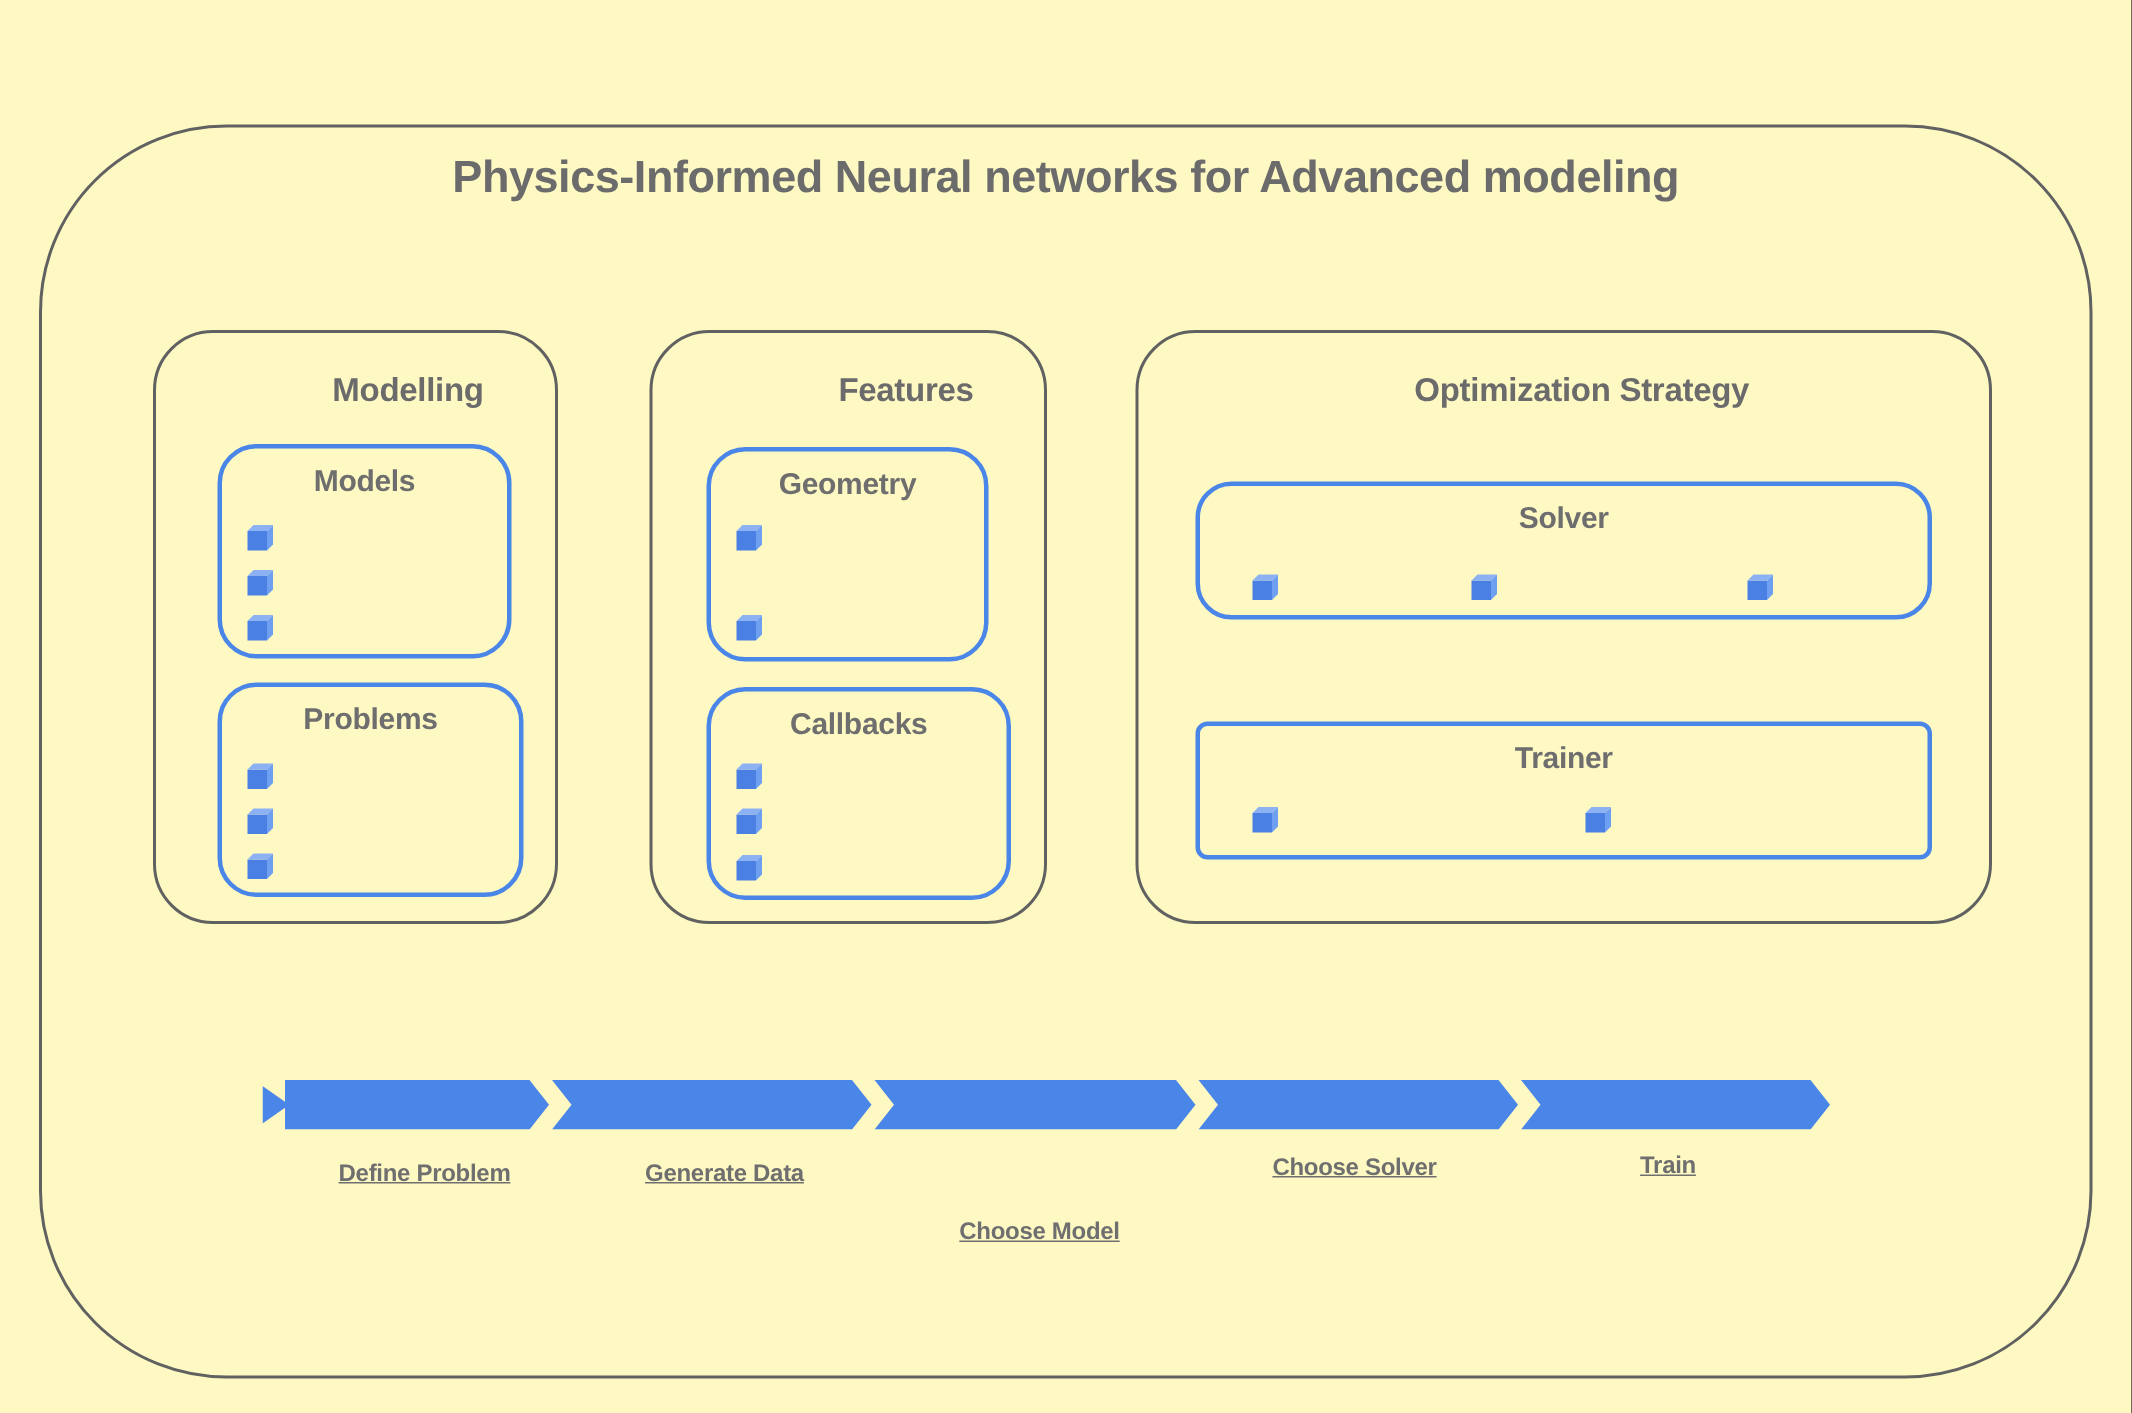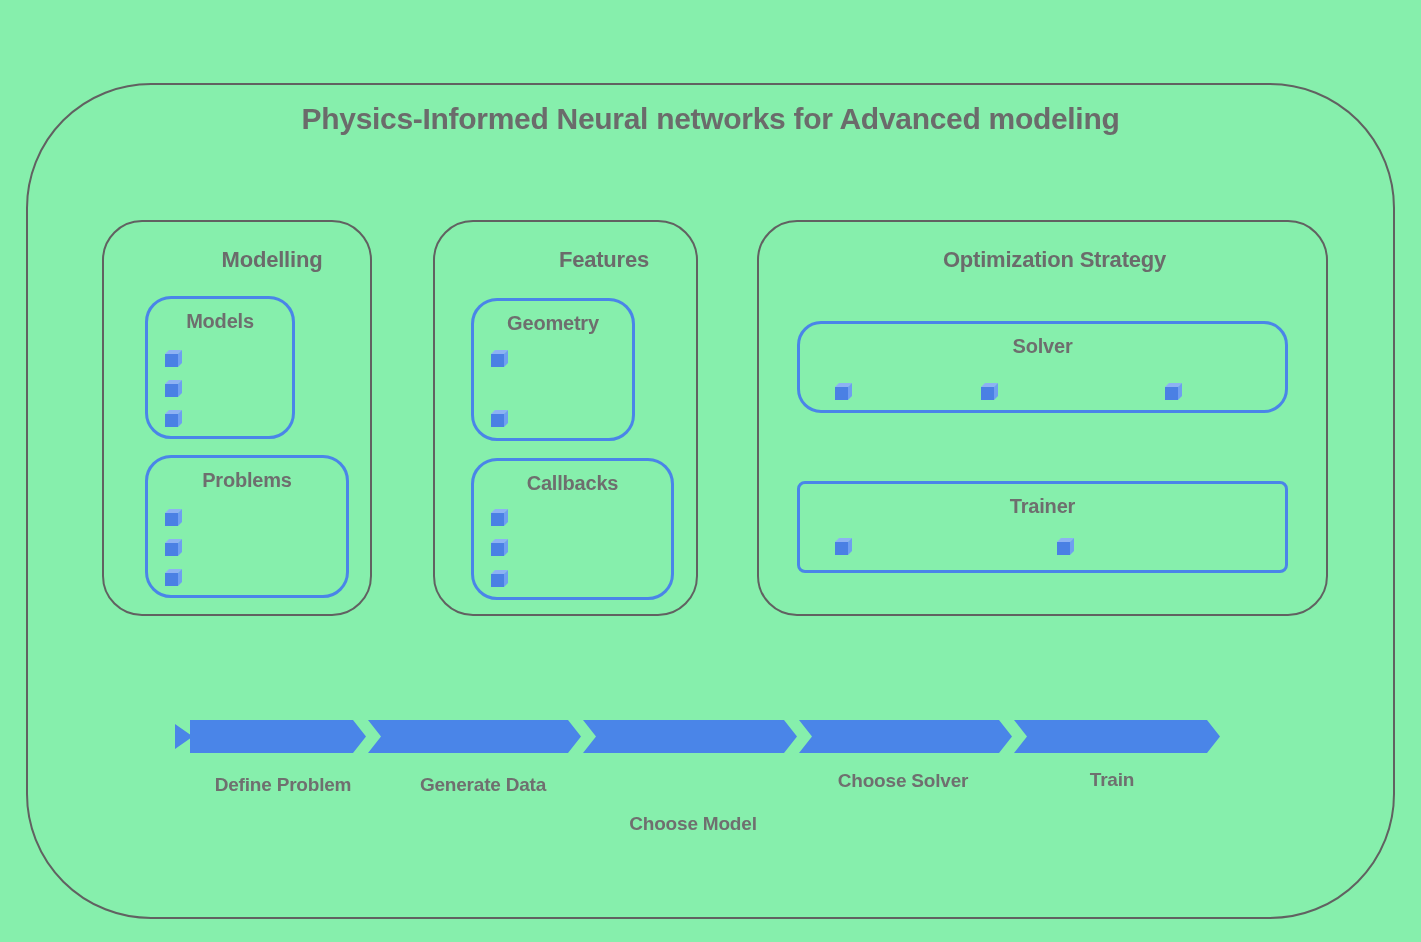--- a/index.html
+++ b/index.html
@@ -5,21 +5,21 @@
   :root{
     --accent-blue:#4a85e8;
     --border-gray:#616161;
     --text-gray:#6b6b6b;
     --cube-front:#4a80e4;
     --cube-top:#8db2f3;
     --cube-side:#6f9ff0;
   }
   html,body{margin:0;padding:0;background:#000;}
   .canvas{
-    position:relative;width:1421px;height:942px;background:#86efac;overflow:hidden;
+    position:relative;width:1421px;height:942px;background:#fef9c3;overflow:hidden;
     font-family:"Liberation Sans",sans-serif;font-weight:700;
   }
   .frame{
     position:absolute;left:26px;top:83px;width:1369px;height:836px;
     border:2.5px solid var(--border-gray);border-radius:125px;box-sizing:border-box;
   }
   .title{
     position:absolute;left:0;top:102px;width:100%;text-align:center;
     font-size:30px;letter-spacing:-0.3px;color:var(--text-gray);
   }
@@ -38,41 +38,41 @@
   .gt-features{left:433px;width:272px;}
   .gt-optimization{left:757px;width:525px;}
   .subbox{
     position:absolute;box-sizing:border-box;
     border:3px solid var(--accent-blue);border-radius:26px;
   }
   .subbox-title{
     position:absolute;left:0;top:11px;width:100%;text-align:center;
     font-size:20px;letter-spacing:-0.2px;color:#6e6e6e;
   }
-  .b-models   {left:145px;top:296px;width:150px;height:143px;}
+  .b-models   {left:145px;top:296px;width:196px;height:143px;}
   .b-problems {left:145px;top:455px;width:204px;height:143px;}
-  .b-geometry {left:471px;top:298px;width:164px;height:143px;}
+  .b-geometry {left:471px;top:298px;width:188px;height:143px;}
   .b-callbacks{left:471px;top:458px;width:203px;height:142px;}
   .b-solver   {left:797px;top:321px;width:491px;height:92px;border-radius:24px;}
   .b-trainer  {left:797px;top:481px;width:491px;height:92px;border-radius:8px;}
   .cube{position:absolute;width:13px;height:13px;background:var(--cube-front);}
   .cube::before{
     content:"";position:absolute;left:0;bottom:100%;width:100%;height:4px;
     background:var(--cube-top);transform:skewX(-45deg);transform-origin:0 100%;
   }
   .cube::after{
     content:"";position:absolute;left:100%;top:0;width:4px;height:100%;
     background:var(--cube-side);transform:skewY(-45deg);transform-origin:0 0;
   }
   .flow{position:absolute;left:175px;top:720px;width:1045px;height:33px;}
   .flow svg{display:block;}
   .flow path{fill:var(--accent-blue);}
   .flow-label{
     position:absolute;transform:translateX(-50%);white-space:nowrap;
-    font-size:19px;letter-spacing:-0.2px;color:#6f6f6f;
+    font-size:16px;letter-spacing:-0.2px;color:#6f6f6f;text-decoration:underline;
   }
   .step-1{left:283px;top:774px;}
   .step-2{left:483px;top:774px;}
   .step-3{left:693px;top:777px;margin-top:36px;}
   .step-4{left:903px;top:770px;}
   .step-5{left:1112px;top:769px;}
 </style>
 </head>
 <body>
 

